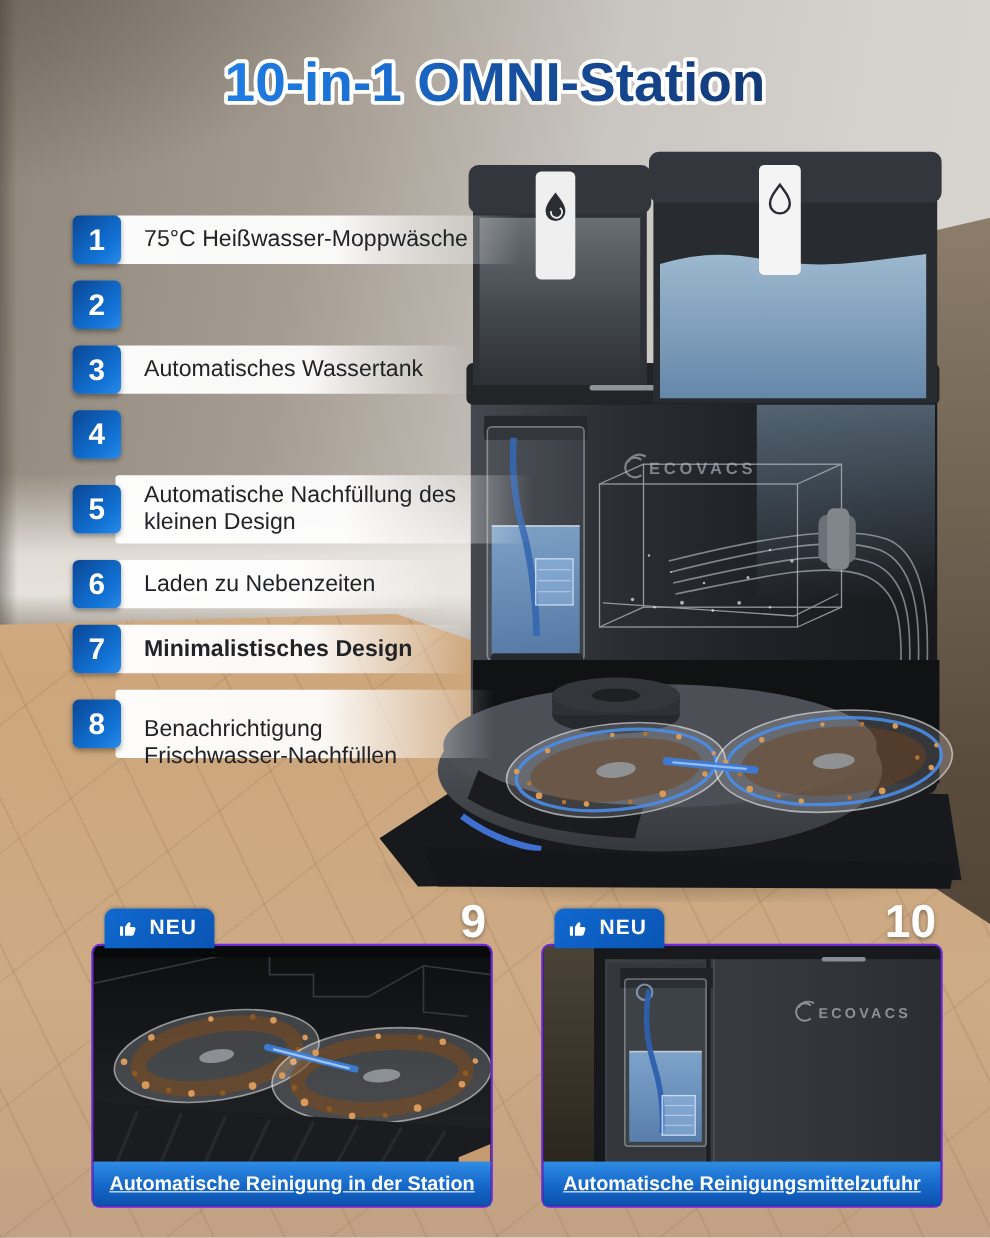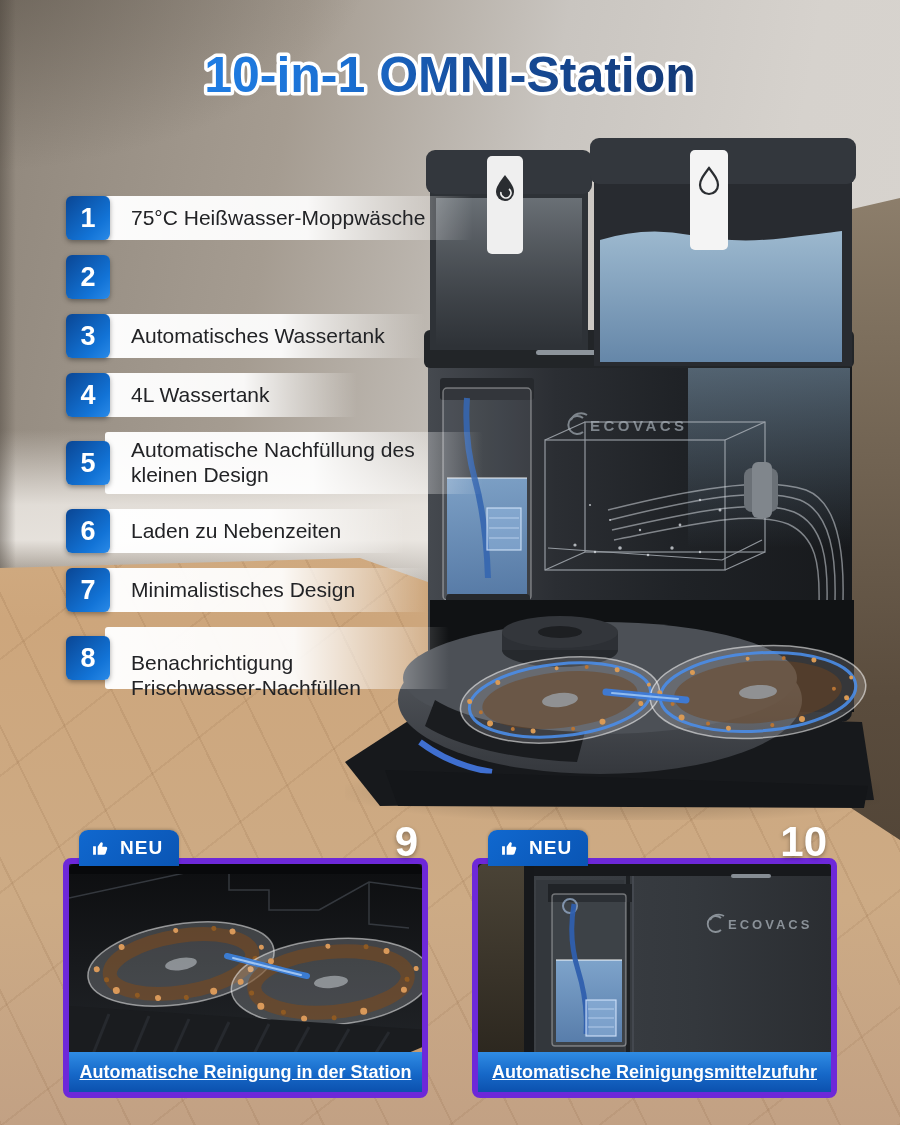--- a/index.html
+++ b/index.html
@@ -52,28 +52,28 @@
   }
   .f-text { color:#222326; font-size:21px; line-height:1.18; white-space:nowrap; }
   .feature.tall .f-bar { align-items:center; }
   .feature.tall .f-text { white-space:normal; }
   .feature:nth-child(1) .f-bar { width:368px; }
   .feature:nth-child(2) .f-bar { width:330px; }
   .feature:nth-child(3) .f-bar { width:320px; }
   .feature:nth-child(4) .f-bar { width:252px; }
   .feature:nth-child(5) .f-bar { width:378px; } .feature:nth-child(5) .f-text { width:300px; }
   .feature:nth-child(6) .f-bar { width:300px; }
-  .feature:nth-child(7) .f-bar { width:322px; }
+  .feature:nth-child(7) .f-bar { width:322px;font-weight:bold; }
   .feature:nth-child(8) .f-bar { width:344px; } .feature:nth-child(8) .f-text { width:275px;margin-top:36px; }
 
   
   .product-svg { position:absolute; left:345px; top:125px; }
 
   
-  .panel { position:absolute; width:365px; height:240px; border:6px solid #6d28d9; border-radius:8px; background:#17191c; overflow:visible; }
+  .panel { position:absolute; width:365px; height:240px; border:2px solid #6d28d9; border-radius:8px; background:#17191c; overflow:visible;margin-left:20px; }
   .panel-9  { left:63px;  top:858px; }
   .panel-10 { left:472px; top:858px; }
   .panel-clip { position:absolute; inset:0; border-radius:6px; overflow:hidden; }
   .panel-num {
     position:absolute; right:4px; top:-46px;
     color:#fff; font-weight:bold; font-size:42px;
     text-shadow:0 2px 4px rgba(0,0,0,.35);
   }
   .neu-badge {
     position:absolute; left:10px; top:-34px; height:36px; padding:0 16px 0 12px;
@@ -307,23 +307,20 @@
       <div class="f-badge">2</div>
     </div>
     <div class="feature">
       <div class="f-badge">3</div>
       <div class="f-bar">
           <span class="f-text">Automatisches Wassertank</span>
         </div>
     </div>
     <div class="feature">
       <div class="f-badge">4</div>
-      <div class="f-bar">
-          <span class="f-text">4L Wassertank</span>
-        </div>
     </div>
     <div class="feature tall">
       <div class="f-badge">5</div>
       <div class="f-bar">
           <span class="f-text">Automatische Nachfüllung des kleinen Design</span>
         </div>
     </div>
     <div class="feature">
       <div class="f-badge">6</div>
       <div class="f-bar">

